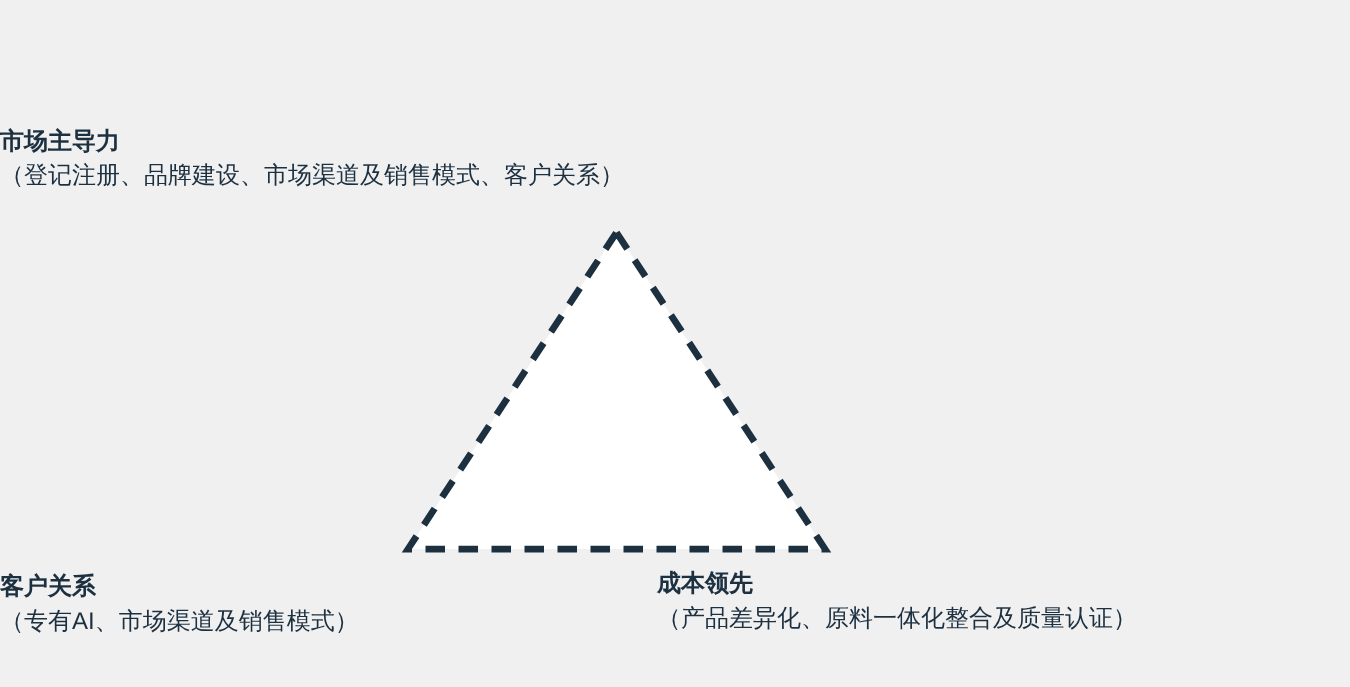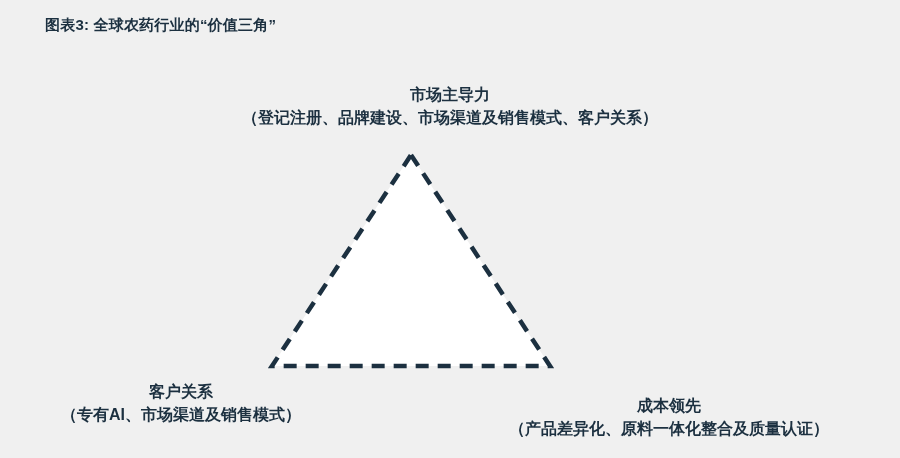--- a/index.html
+++ b/index.html
@@ -41,33 +41,33 @@
     left: 0;
     top: 0;
     width: 900px;
     height: 458px;
     pointer-events: none;
   }
 
   
   .vertex-group {
     position: absolute;
-    text-align: center;
+    text-align: left;
     color: #1c3040;
     white-space: nowrap;
   }
   .vertex-heading {
     font-size: 16px;
     font-weight: bold;
     line-height: 22px;
     color: #1c3040;
   }
   .vertex-detail {
     font-size: 16px;
-    font-weight: bold;
+    font-weight: normal;
     line-height: 24px;
     color: #1c3040;
   }
 
   
   .vertex-top {
     left: 0;
     top: 84px;
     width: 900px;
   }
@@ -79,29 +79,27 @@
     left: 0px;
     top: 381px;
     width: 362px;
   }
 
   
   .vertex-bottom-right {
     left: 438px;
     top: 379px;
     width: 462px;
-    margin-top: 16px;
   }
 </style>
 </head>
 <body>
 
 <div class="canvas">
 
-  <div class="chart-title">图表3: 全球农药行业的“价值三角”</div>
 
   <svg class="triangle-layer" viewBox="0 0 900 458" width="900" height="458" xmlns="http://www.w3.org/2000/svg">
     <polygon points="411,155 550,366 272,366" fill="#ffffff" stroke="#1c3040" stroke-width="4.5" stroke-dasharray="13 9" stroke-linecap="butt" stroke-linejoin="miter"></polygon>
   </svg>
 
   <div class="vertex-group vertex-top">
     <div class="vertex-heading">市场主导力</div>
     <div class="vertex-detail">（登记注册、品牌建设、市场渠道及销售模式、客户关系）</div>
   </div>
 

